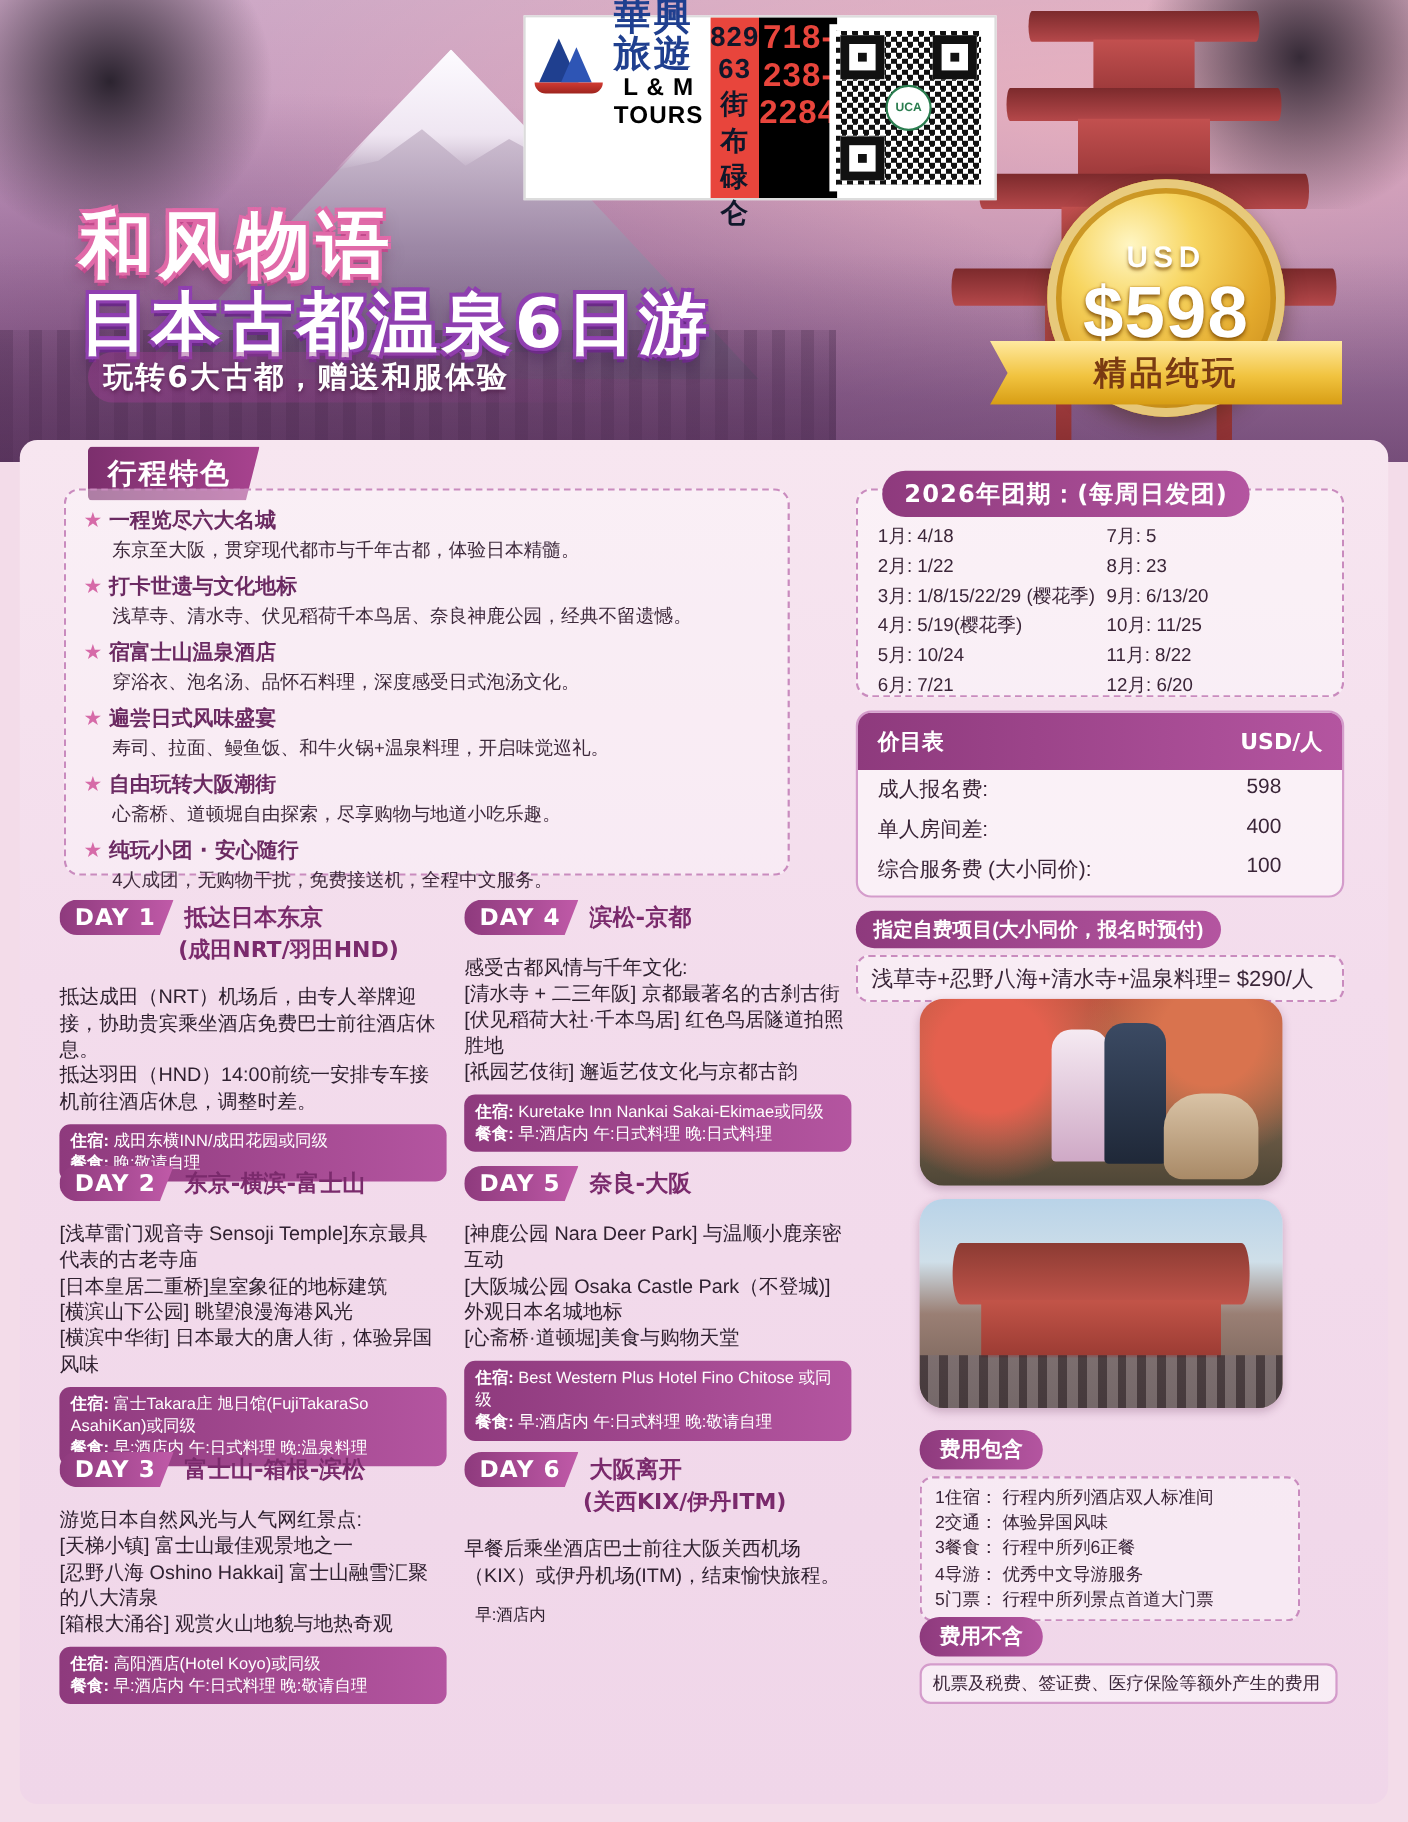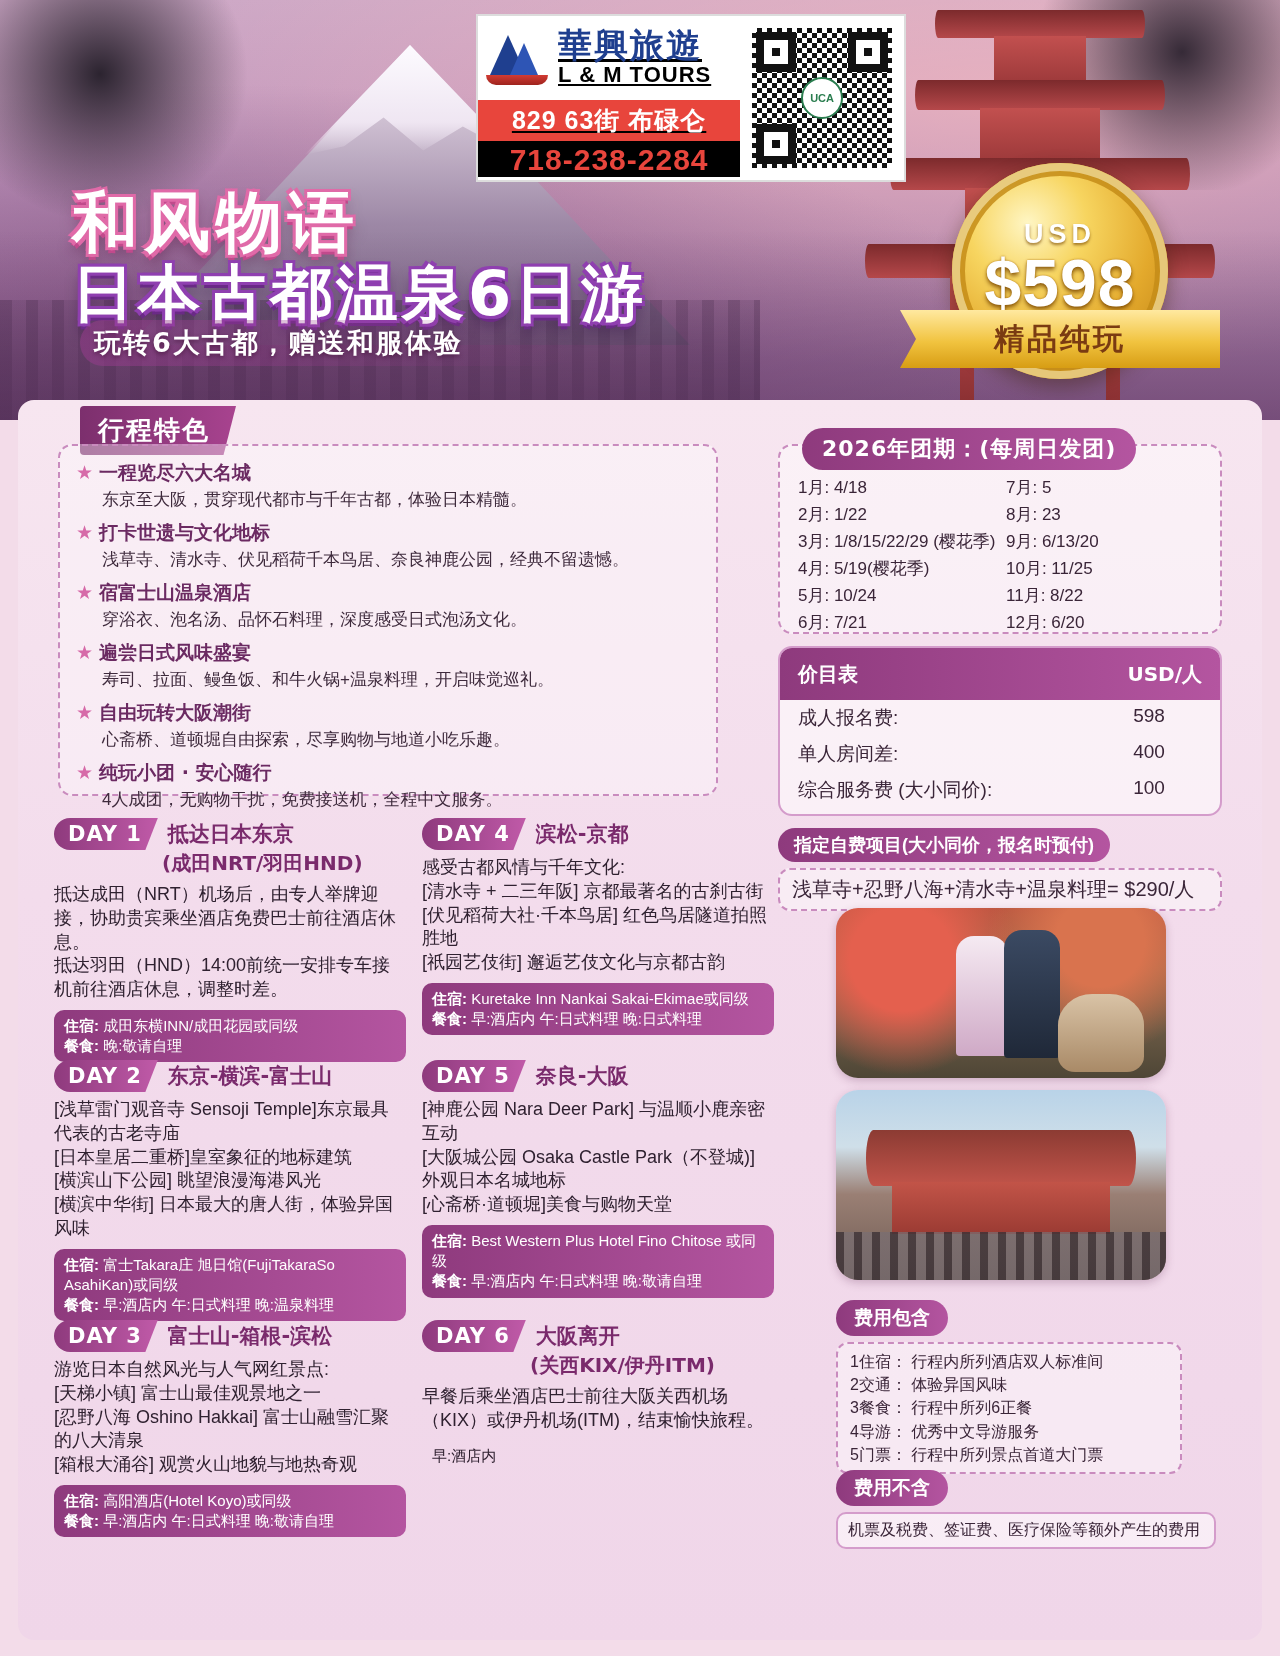--- a/index.html
+++ b/index.html
@@ -53,32 +53,32 @@
       repeating-linear-gradient(90deg, rgba(60,35,65,.55) 0 12px, rgba(90,60,95,.35) 12px 26px),
       linear-gradient(180deg, rgba(70,45,75,0) 0%, rgba(55,30,60,.8) 100%);
     opacity:.65;
   }
 
   
   .logo-card{
     position:absolute; left:476px; top:14px; width:430px; height:168px;
     background:#fff; border:2px solid #dcdcdc; display:flex;
   }
-  .logo-left{ width:270px; display:flex; flex-direction:column;text-decoration:underline; }
+  .logo-left{ width:270px; display:flex; flex-direction:row; }
   .logo-top{ height:84px; background:#fff; display:flex; align-items:center; gap:6px; padding:4px 6px;}
   .logo-mark{ width:68px; height:58px; position:relative; flex:0 0 auto;}
   .logo-mark .sail{ position:absolute; left:6px; top:6px; width:0;height:0;
     border-left:18px solid transparent; border-right:18px solid transparent; border-bottom:40px solid #1f3f8f;}
   .logo-mark .sail2{ position:absolute; left:26px; top:14px; width:0;height:0;
     border-left:14px solid transparent; border-right:14px solid transparent; border-bottom:32px solid #2e55b5;}
   .logo-mark .wave{ position:absolute; left:2px; bottom:2px; width:62px; height:10px;
     background:linear-gradient(180deg,#d23b33,#9e241e); border-radius:0 0 30px 30px;}
   .logo-cn{ font-family:"DejaVu Sans", sans-serif; font-size:34px; font-weight:bold; color:#1f3f8f; letter-spacing:2px; line-height:1;}
   .logo-en{ font-size:22px; font-weight:bold; color:#000000; letter-spacing:1px; text-align:center;}
-  .logo-addr{ background:#e8453c; color:#ffffff; font-size:25px; font-weight:bold; text-align:center; padding:4px 0; letter-spacing:1px;}
+  .logo-addr{ background:#e8453c; color:#0f172a; font-size:25px; font-weight:bold; text-align:center; padding:4px 0; letter-spacing:1px;}
   .logo-tel{ background:#000000; color:#e8453c; font-size:30px; font-weight:bold; text-align:center; letter-spacing:1px; padding-top:2px;}
   .qr{ width:156px; margin:6px; background:
       repeating-conic-gradient(#111 0% 25%, #fff 0% 50%) 0 0/10px 10px;
       border:6px solid #fff; position:relative;}
   .qr .eye{ position:absolute; width:40px;height:40px;border:8px solid #111;background:#fff;}
   .qr .eye i{ position:absolute; inset:8px; background:#111; }
   .qr .e1{left:4px;top:4px;} .qr .e2{right:4px;top:4px;} .qr .e3{left:4px;bottom:4px;}
   .qr .ctr{ position:absolute; left:50%; top:50%; transform:translate(-50%,-50%);
     width:42px;height:42px;border-radius:50%;background:#fff; border:2px solid #2a7d4f;
     display:flex;align-items:center;justify-content:center;color:#2a7d4f;font-size:11px;font-weight:bold;}
@@ -233,21 +233,21 @@
   .day{ position:absolute; width:352px; }
   .day-head{ display:flex; align-items:center; gap:10px; }
   .day-badge{
     background:linear-gradient(90deg,#8e3a7d,#c05aa8); color:#fff; font-weight:bold;
     font-family:"DejaVu Sans", sans-serif; font-size:21px; letter-spacing:1px;
     padding:4px 16px 4px 14px; border-radius:16px 0 0 16px;
     clip-path:polygon(0 0, 100% 0, 88% 100%, 0 100%);
   }
   .day-title{ font-family:"DejaVu Sans", sans-serif; font-size:21px; font-weight:bold; color:#7a2a6c; }
   .day-sub{ font-family:"DejaVu Sans", sans-serif; font-size:20px; font-weight:bold; color:#7a2a6c; margin-left:108px; }
-  .day-body{ margin-top:6px; font-size:18px; color:#2f2130; line-height:1.32; }
+  .day-body{ margin-top:18px; font-size:18px; color:#2f2130; line-height:1.32; }
   .day-foot{
     margin-top:8px; border-radius:10px; color:#fff; padding:6px 10px; font-size:15px; line-height:1.35;
     background:linear-gradient(90deg,#8e3a7d,#b455a0);
   }
   .day-foot b{ font-weight:bold; }
   .plain-foot{ margin-top:8px; border-radius:10px; padding:6px 10px; font-size:15px; color:#2f2130;}
 
   .col1{ left:36px; } .col2{ left:404px; }
 </style>
 </head>

